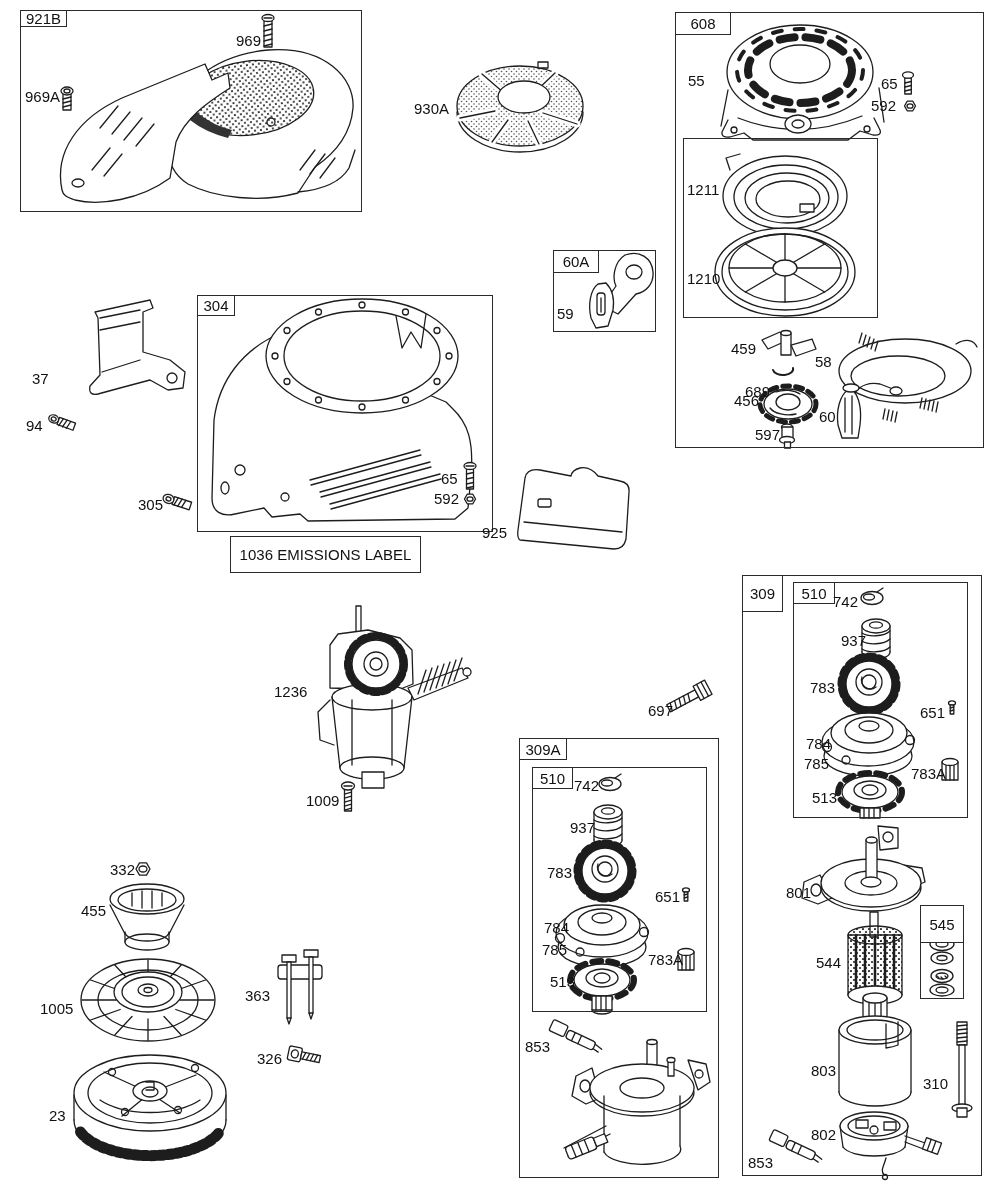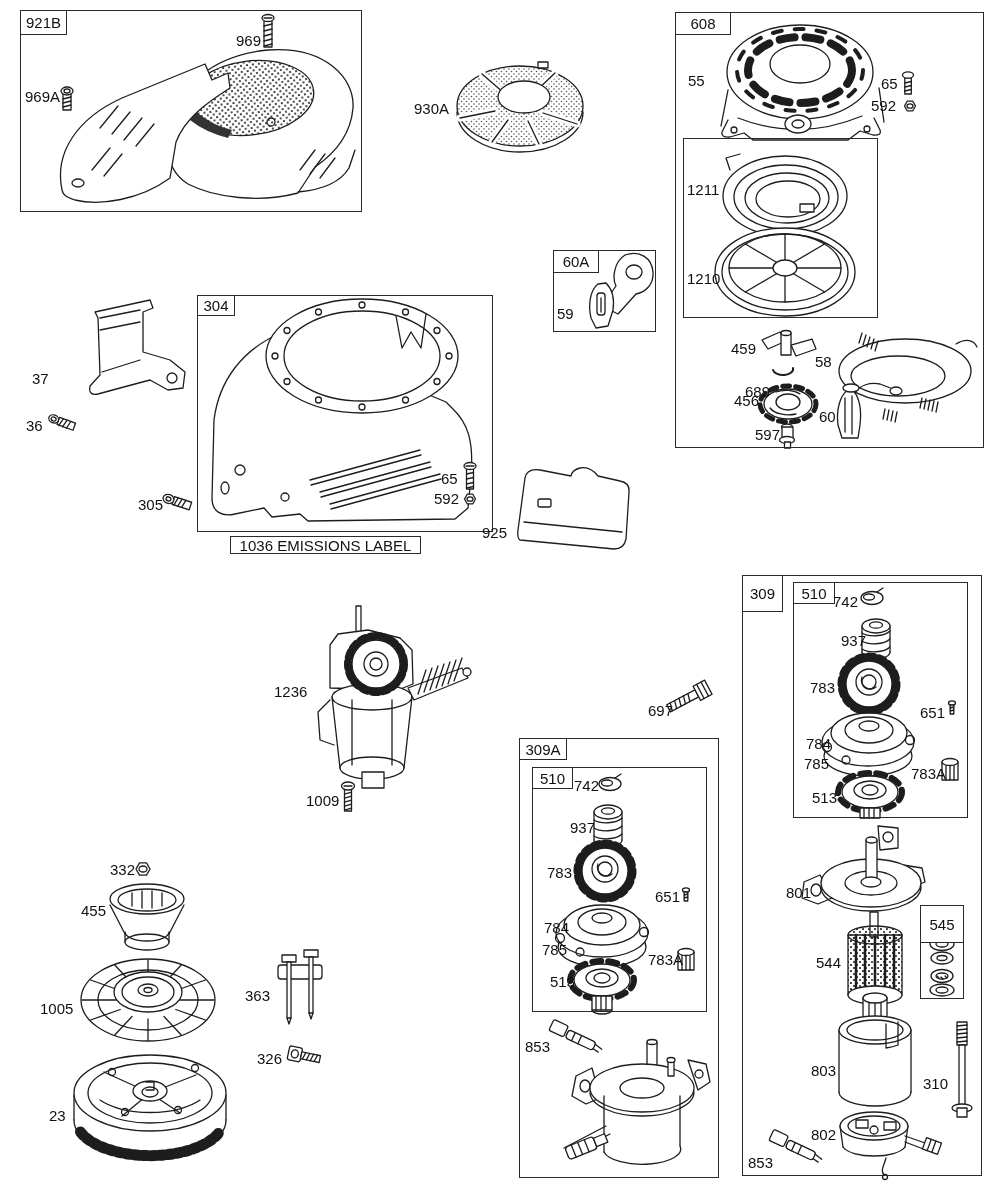--- a/index.html
+++ b/index.html
@@ -489,47 +489,47 @@
 <div class="box" style="left:675px;top:12px;width:309px;height:436px"></div>
 <div class="box" style="left:683px;top:138px;width:195px;height:180px"></div>
 <div class="box" style="left:197px;top:295px;width:296px;height:237px"></div>
 <div class="box" style="left:553px;top:250px;width:103px;height:82px"></div>
 <div class="box" style="left:519px;top:738px;width:200px;height:440px"></div>
 <div class="box" style="left:532px;top:767px;width:175px;height:245px"></div>
 <div class="box" style="left:742px;top:575px;width:240px;height:601px"></div>
 <div class="box" style="left:793px;top:582px;width:175px;height:236px"></div>
 <div class="box" style="left:920px;top:905px;width:44px;height:94px"></div>
 
-<div class="bhead" style="left:20px;top:10px;width:47px;height:25px">921B</div>
+<div class="bhead" style="left:20px;top:10px;width:47px;height:17px">921B</div>
 <div class="bhead" style="left:675px;top:12px;width:56px;height:23px">608</div>
 <div class="bhead" style="left:197px;top:295px;width:38px;height:21px">304</div>
 <div class="bhead" style="left:553px;top:250px;width:46px;height:23px">60A</div>
 <div class="bhead" style="left:519px;top:738px;width:48px;height:22px">309A</div>
 <div class="bhead" style="left:532px;top:767px;width:41px;height:22px">510</div>
 <div class="bhead" style="left:742px;top:575px;width:41px;height:37px">309</div>
 <div class="bhead" style="left:793px;top:582px;width:42px;height:22px">510</div>
 <div class="bhead" style="left:920px;top:905px;width:44px;height:38px">545</div>
-<div class="bhead" style="left:230px;top:536px;width:191px;height:18px">1036 EMISSIONS LABEL</div>
+<div class="bhead" style="left:230px;top:536px;width:191px;height:37px">1036 EMISSIONS LABEL</div>
 
 <div class="callout" style="left:236px;top:32px">969</div>
 <div class="callout" style="left:25px;top:88px">969A</div>
 <div class="callout" style="left:414px;top:100px">930A</div>
 <div class="callout" style="left:688px;top:72px">55</div>
 <div class="callout" style="left:881px;top:75px">65</div>
 <div class="callout" style="left:871px;top:97px">592</div>
 <div class="callout" style="left:687px;top:181px">1211</div>
 <div class="callout" style="left:687px;top:270px">1210</div>
 <div class="callout" style="left:731px;top:340px">459</div>
 <div class="callout" style="left:815px;top:353px">58</div>
 <div class="callout" style="left:745px;top:383px">689</div>
 <div class="callout" style="left:734px;top:392px">456</div>
 <div class="callout" style="left:819px;top:408px">60</div>
 <div class="callout" style="left:755px;top:426px">597</div>
 <div class="callout" style="left:32px;top:370px">37</div>
-<div class="callout" style="left:26px;top:417px">36</div>
+<div class="callout" style="left:26px;top:417px">94</div>
 <div class="callout" style="left:138px;top:496px">305</div>
 <div class="callout" style="left:441px;top:470px">65</div>
 <div class="callout" style="left:434px;top:490px">592</div>
 <div class="callout" style="left:557px;top:305px">59</div>
 <div class="callout" style="left:482px;top:524px">925</div>
 <div class="callout" style="left:274px;top:683px">1236</div>
 <div class="callout" style="left:306px;top:792px">1009</div>
 <div class="callout" style="left:648px;top:702px">697</div>
 <div class="callout" style="left:110px;top:861px">332</div>
 <div class="callout" style="left:81px;top:902px">455</div>

